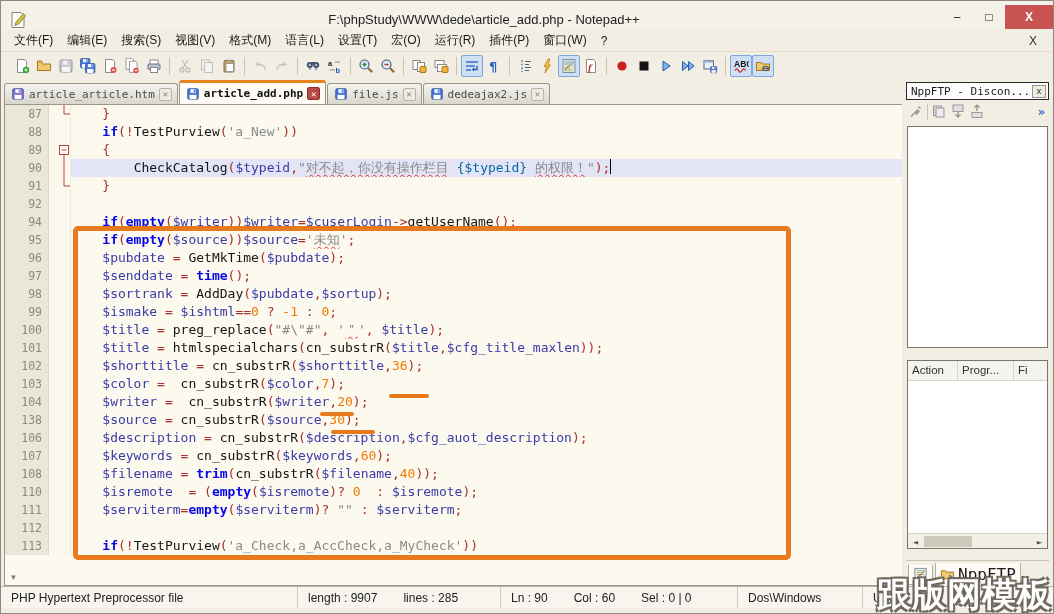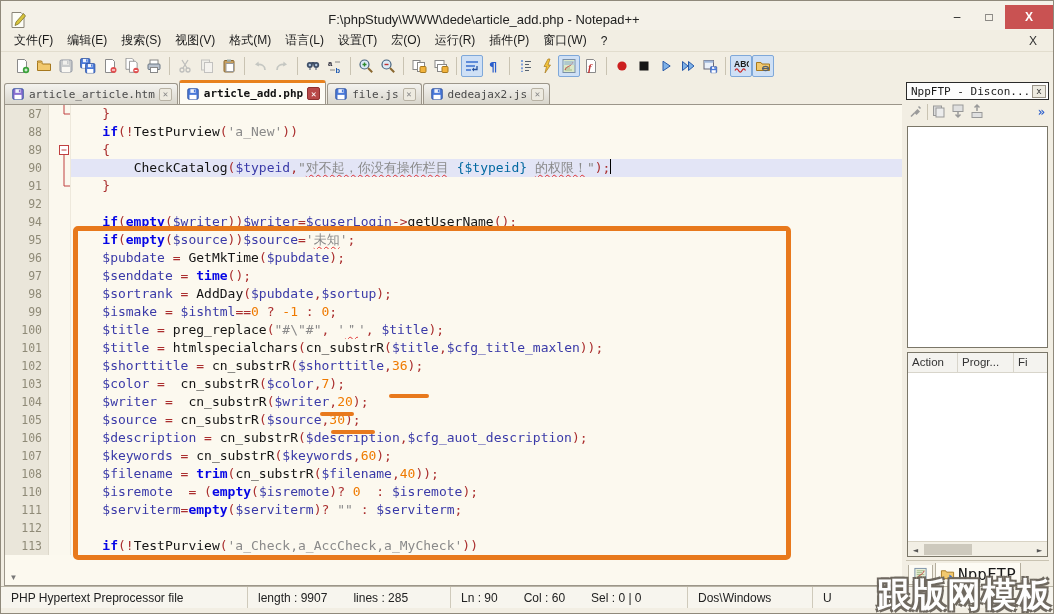--- a/index.html
+++ b/index.html
@@ -75,21 +75,21 @@
   .splitter{width:4px;}
   .dock{width:143px;display:flex;flex-direction:column;padding-top:2px;font-family:"DejaVu Sans Mono",monospace;}
   .dock-title{height:18px;border:1px solid #2a2a2a;background:#FDFDFD;display:flex;align-items:center;padding:0 2px 0 4px;font-size:11px;}
   .dock-title .dtext{flex:1;white-space:nowrap;overflow:hidden;}
   .dock-title .dclose{width:14px;height:13px;border:1px solid #9A9488;background:#EDEAE0;display:flex;align-items:center;justify-content:center;font-size:9px;color:#333;}
   .dock-toolbar{height:24px;display:flex;align-items:center;gap:3px;padding:2px 2px;}
   .dock-toolbar svg{width:16px;height:16px;}
   .dock-toolbar .chev{margin-left:auto;color:#2B5ECC;font-weight:bold;font-size:12px;padding-right:2px;}
   .dock-sep{width:1px;height:16px;background:#C9C3B2;}
   .tree{height:222px;background:#FFFFFF;border:1px solid #7A7668;margin:2px 1px 4px 1px;}
-  .queue{flex:1;display:flex;flex-direction:column;border:1px solid #7A7668;margin:0 1px;background:#fff;}
+  .queue{flex:1;display:flex;flex-direction:column;border:1px solid #7A7668;margin:8px 1px;background:#fff;}
   .qhead{display:flex;height:20px;background:#F4F3EF;border-bottom:1px solid #D8D5CB;font-family:"Liberation Sans",sans-serif;font-size:11.5px;color:#333;}
   .qcol{padding:3px 4px;border-right:1px solid #D8D5CB;white-space:nowrap;overflow:hidden;}
   .qbody{flex:1;background:#fff;}
   .hscroll{height:15px;background:#F2EFE5;border-top:1px solid #D8D3C4;position:relative;}
   .hscroll .arr{position:absolute;top:0;width:15px;height:15px;display:flex;align-items:center;justify-content:center;color:#555;font-size:9px;}
   .hscroll .thumb{position:absolute;top:2px;height:11px;background:#CDC9BD;}
   .docktabs{height:26px;display:flex;align-items:center;gap:2px;padding:3px 2px 0 2px;border-top:1px solid #C9C3B2;margin-top:3px;}
   .docktab{display:flex;align-items:center;gap:3px;padding:2px 4px;font-size:16px;border:1px solid #B5AF9F;border-top:none;background:#FDFBF4;}
   .docktab svg{width:15px;height:15px;}
   
@@ -536,21 +536,21 @@
               <span class="fold"></span>
               <pre class="codeline"><span class="t-d">    </span><span class="t-v">$color</span><span class="t-d"> </span><span class="t-o">=</span><span class="t-d">  </span><span class="t-f">cn_substrR</span><span class="t-o">(</span><span class="t-v">$color</span><span class="t-o">,</span><span class="t-n">7</span><span class="t-o">);</span></pre>
             </div>
             <div class="row">
               <span class="ln">104</span>
               <span class="bm"></span>
               <span class="fold"></span>
               <pre class="codeline"><span class="t-d">    </span><span class="t-v">$writer</span><span class="t-d"> </span><span class="t-o">=</span><span class="t-d">  </span><span class="t-f">cn_substrR</span><span class="t-o">(</span><span class="t-v">$writer</span><span class="t-o">,</span><span class="t-n">20</span><span class="t-o">);</span></pre>
             </div>
             <div class="row">
-              <span class="ln">105</span>
+              <span class="ln">138</span>
               <span class="bm"></span>
               <span class="fold"></span>
               <pre class="codeline"><span class="t-d">    </span><span class="t-v">$source</span><span class="t-d"> </span><span class="t-o">=</span><span class="t-d"> </span><span class="t-f">cn_substrR</span><span class="t-o">(</span><span class="t-v">$source</span><span class="t-o">,</span><span class="t-n">30</span><span class="t-o">);</span></pre>
             </div>
             <div class="row">
               <span class="ln">106</span>
               <span class="bm"></span>
               <span class="fold"></span>
               <pre class="codeline"><span class="t-d">    </span><span class="t-v">$description</span><span class="t-d"> </span><span class="t-o">=</span><span class="t-d"> </span><span class="t-f">cn_substrR</span><span class="t-o">(</span><span class="t-v">$description</span><span class="t-o">,</span><span class="t-v">$cfg_auot_description</span><span class="t-o">);</span></pre>
             </div>
@@ -660,21 +660,21 @@
               <path d="M1.5 12.5V4h4.5l1 1.5h7.5v7z" fill="#F2C96E" stroke="#A6781E"></path>
               <path d="M10 8l3 2-3 2z" fill="#3A6FD0"></path>
             </svg>
           <span>NppFTP</span>
         </span>
       </div>
     </div>
   </div>
 
   <div class="statusbar">
-    <span class="sb" style="width:247px">
+    <span class="sb" style="width:297px">
         <span>PHP Hypertext Preprocessor file</span>
       </span>
     <span class="sb" style="width:203px">
         <span>length : 9907</span>
         <span>lines : 285</span>
       </span>
     <span class="sb" style="width:237px">
         <span>Ln : 90</span>
         <span>Col : 60</span>
         <span>Sel : 0 | 0</span>

